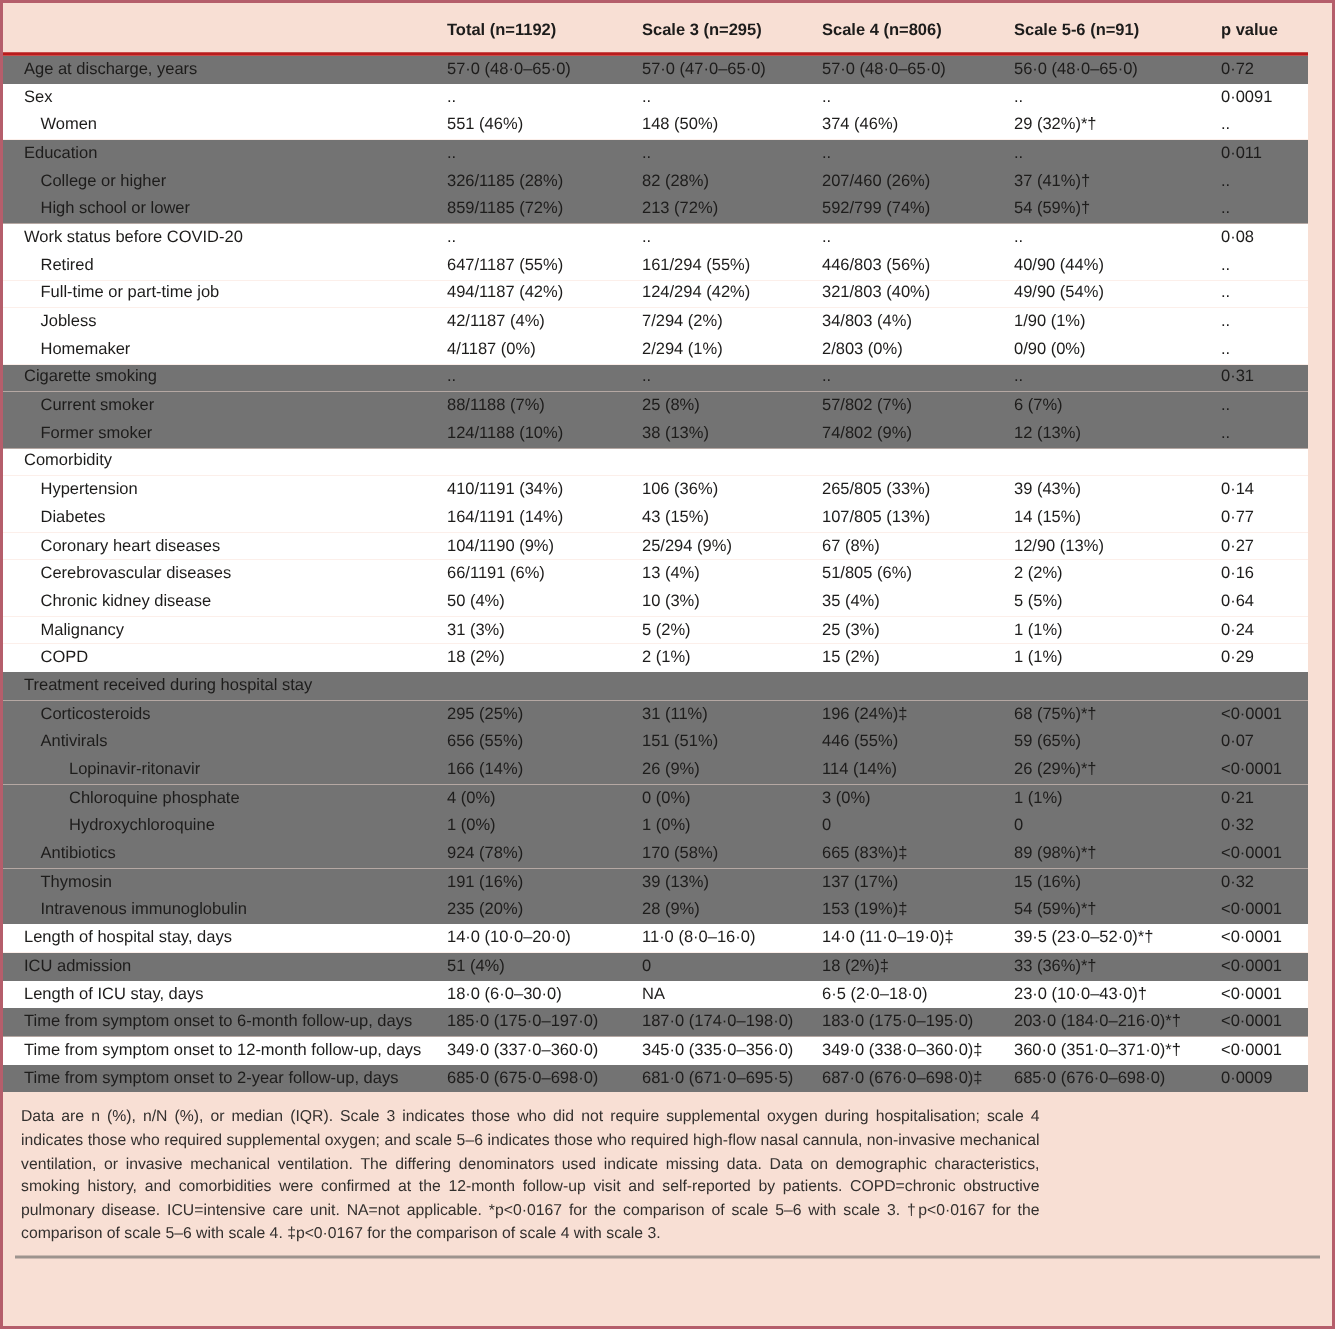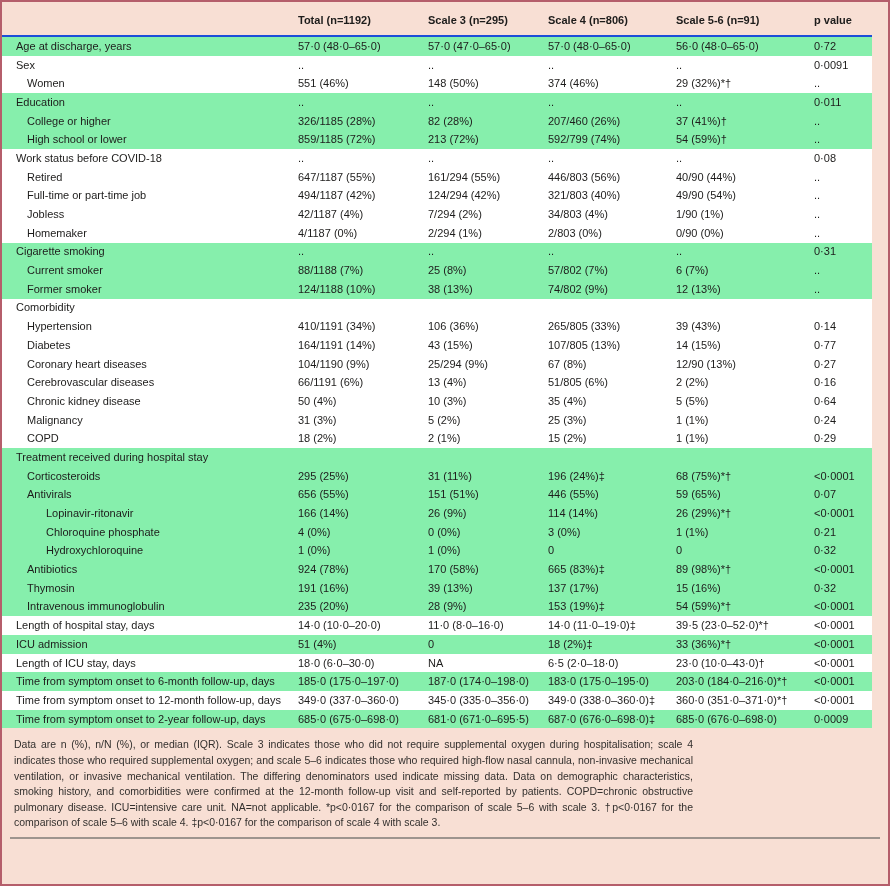--- a/index.html
+++ b/index.html
@@ -28,38 +28,38 @@
   col.c-s56   { width: 138px; }
   col.c-p     { width: 66px; }
 
   thead th {
     text-align: left;
     font-size: 11px;
     font-weight: bold;
     height: 31px;
     vertical-align: middle;
     padding: 2px 0 0 8px;
-    border-bottom: 2px solid #1d4ed8;
+    border-bottom: 2px solid #b91c1c;
     white-space: nowrap;
   }
   thead th.first { padding-left: 14px; }
 
   tbody td {
     font-size: 11px;
     height: 18.7px;
     line-height: 1;
     vertical-align: middle;
     padding: 0 0 0 8px;
     white-space: nowrap;
     overflow: hidden;
   }
   tbody td.label { padding-left: 14px; }
   tbody td.label.ind1 { padding-left: 25px; }
   tbody td.label.ind2 { padding-left: 44px; }
-  tr.stripe-pink  { background: #86efac; margin-left: 36px; }
+  tr.stripe-pink  { background: #737373; margin-left: 36px; }
   tr.stripe-white { background: #ffffff; }
 
   .footnote {
     box-sizing: border-box;
     width: 703px;
     padding: 9px 12px 0 12px;
     font-size: 10.5px;
     line-height: 15.6px;
     color: #33302e;
     text-align: justify;
@@ -141,21 +141,21 @@
         </tr>
         <tr class="stripe-pink">
           <td class="label ind1">High school or lower</td>
           <td class="val">859/1185 (72%)</td>
           <td class="val">213 (72%)</td>
           <td class="val">592/799 (74%)</td>
           <td class="val">54 (59%)†</td>
           <td class="val">..</td>
         </tr>
         <tr class="stripe-white">
-          <td class="label ind0">Work status before COVID-18</td>
+          <td class="label ind0">Work status before COVID-20</td>
           <td class="val">..</td>
           <td class="val">..</td>
           <td class="val">..</td>
           <td class="val">..</td>
           <td class="val">0·08</td>
         </tr>
         <tr class="stripe-white">
           <td class="label ind1">Retired</td>
           <td class="val">647/1187 (55%)</td>
           <td class="val">161/294 (55%)</td>

